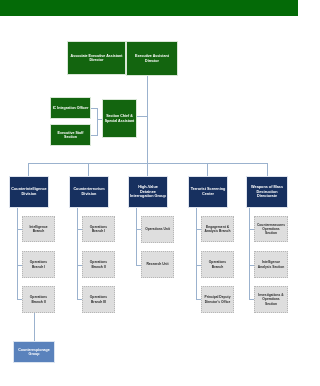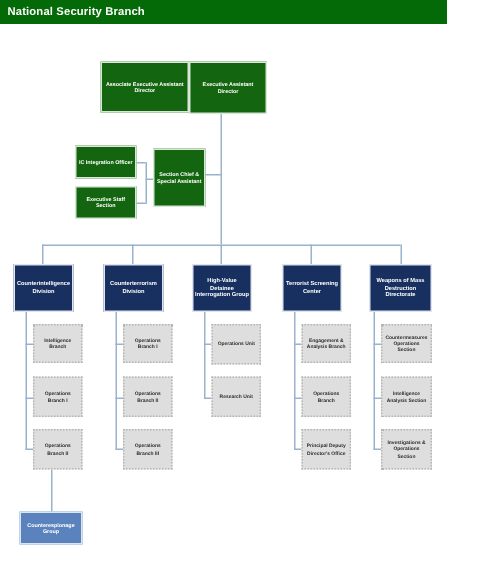--- a/index.html
+++ b/index.html
@@ -56,21 +56,20 @@
   .ln{position:absolute;background:#9BB2CE;}
   .ln-v{width:1px;}
   .ln-h{height:1px;}
 </style>
 </head>
 <body>
 
 <div id="chart-root">
 
   <div class="header-bar"></div>
-  <div class="header-title">National Security Branch</div>
 
   <div class="ln ln-h" style="left:126px;top:58px;width:8px;"></div>
 
   <div class="ln ln-v" style="left:147px;top:76px;height:40px;"></div>
 
   <div class="ln ln-h" style="left:136px;top:116px;width:12px;"></div>
 
   <div class="ln ln-v" style="left:147px;top:116px;height:47px;"></div>
 
   <div class="ln ln-h" style="left:91px;top:108px;width:6px;"></div>

